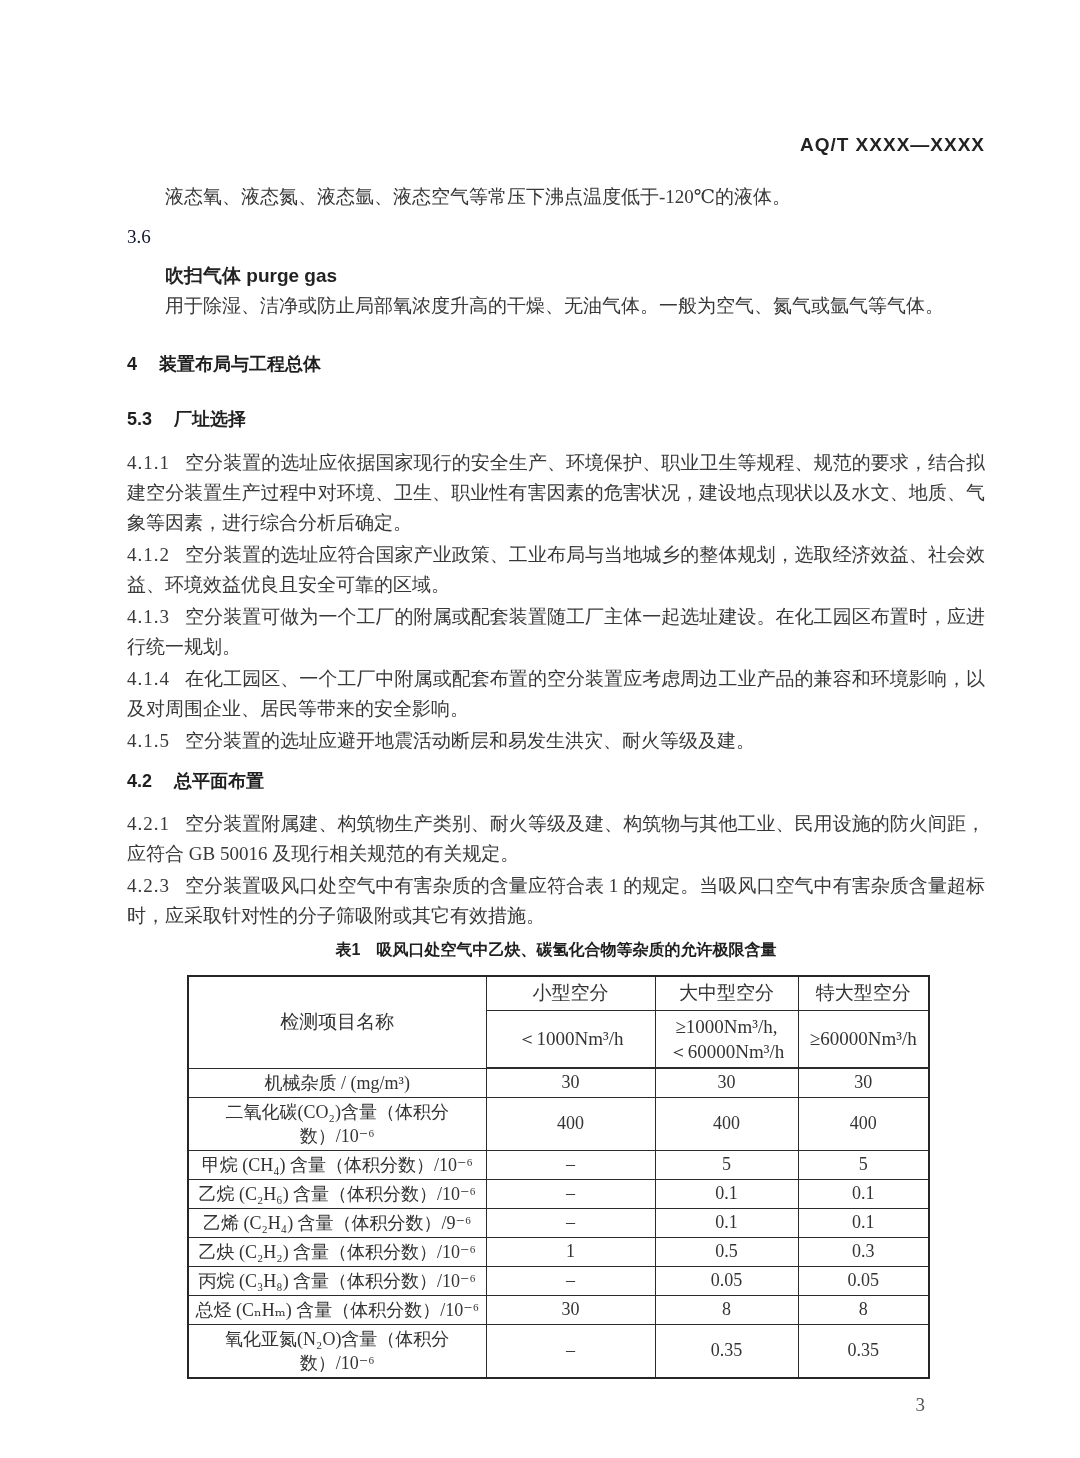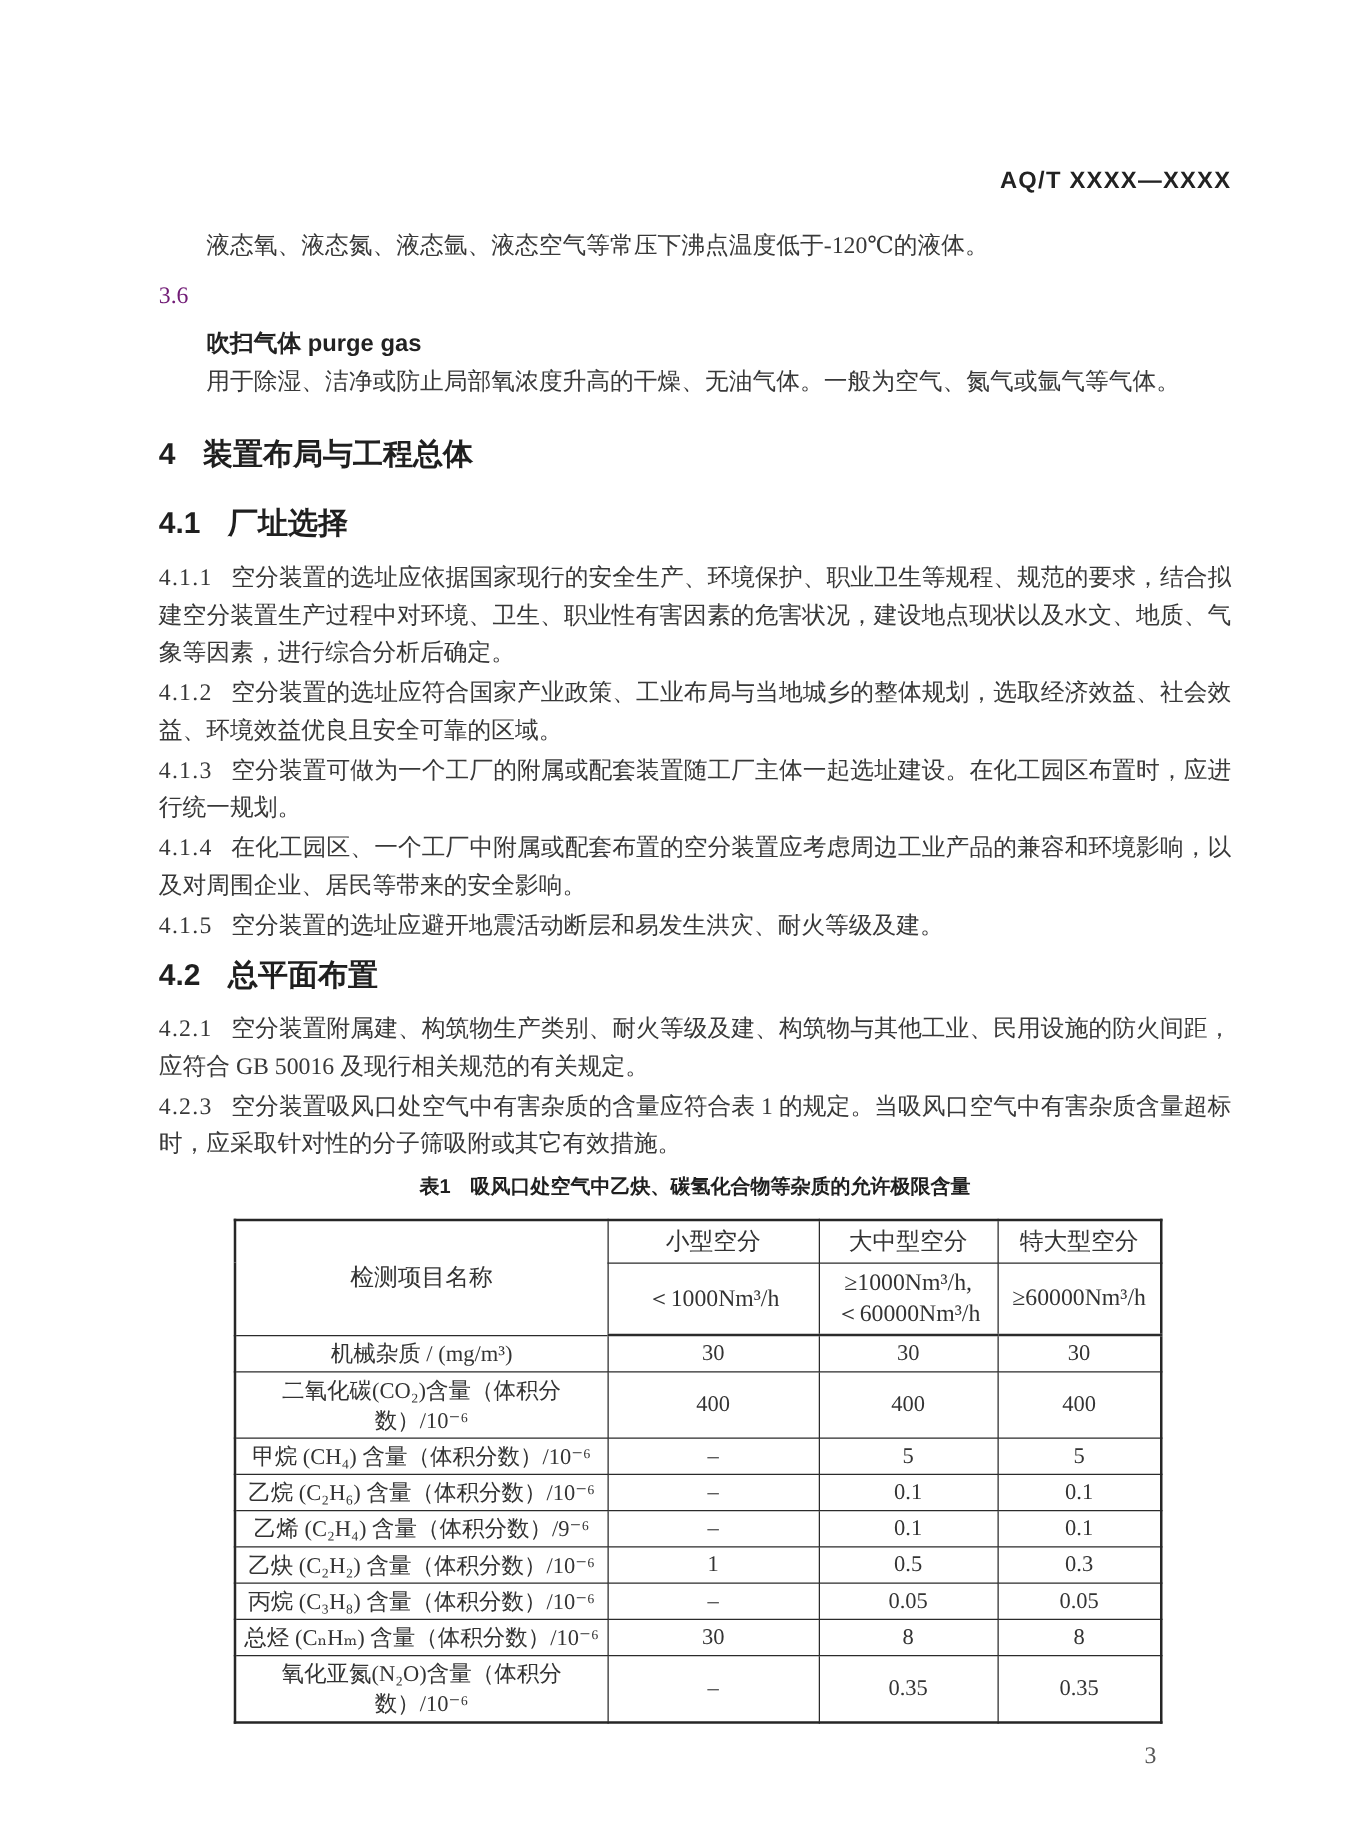--- a/index.html
+++ b/index.html
@@ -22,30 +22,30 @@
     font-family: "Liberation Sans", "DejaVu Sans", sans-serif;
     font-weight: 700; font-size: 19px; letter-spacing: 1px; color: #222;
   }
   
   .body-text {
     font-size: 19px; line-height: 30px; color: #383838;
     text-align: justify;
   }
   .indent2 { text-indent: 2em; }
   .intro { margin-top: 25px; }
-  .term-num { margin-top: 10px; font-size: 19px; line-height: 30px; color: #701a75; }
+  .term-num { margin-top: 10px; font-size: 19px; line-height: 30px; color: #0f172a; }
   .term-name {
     margin-top: 9px; text-indent: 2em;
     font-family: "Liberation Sans", "DejaVu Sans", sans-serif;
     font-weight: 700; font-size: 19px; line-height: 30px; color: #222;
   }
   .term-def { margin-top: 0; }
   h2.heading {
     font-family: "Liberation Sans", "DejaVu Sans", sans-serif;
-    font-weight: 700; font-size: 24px; line-height: 30px; color: #1f1f1f;
+    font-weight: 700; font-size: 18px; line-height: 30px; color: #1f1f1f;
   }
   .ch4 { margin-top: 28px; }
   .s41 { margin-top: 25px; }
   .s42 { margin-top: 10px; }
   .heading .num { margin-right: 22px; }
   .clause { margin-top: 2px; }
   .c411 { margin-top: 14px; }
   .c421 { margin-top: 13px; }
   .clause .cnum { margin-right: 15px; letter-spacing: 1px; }
   
@@ -96,21 +96,21 @@
 
   <p class="term-num">3.6</p>
   <p class="term-name">吹扫气体 purge gas</p>
   <p class="body-text term-def indent2">用于除湿、洁净或防止局部氧浓度升高的干燥、无油气体。一般为空气、氮气或氩气等气体。</p>
 
   <h2 class="heading ch4">
     <span class="num">4</span><span>装置布局与工程总体</span>
   </h2>
 
   <h2 class="heading s41">
-    <span class="num">4.1</span><span>厂址选择</span>
+    <span class="num">5.3</span><span>厂址选择</span>
   </h2>
 
   <p class="body-text clause c411">
     <span class="cnum">4.1.1</span><span class="ctext">空分装置的选址应依据国家现行的安全生产、环境保护、职业卫生等规程、规范的要求，结合拟建空分装置生产过程中对环境、卫生、职业性有害因素的危害状况，建设地点现状以及水文、地质、气象等因素，进行综合分析后确定。</span>
   </p>
   <p class="body-text clause">
     <span class="cnum">4.1.2</span><span class="ctext">空分装置的选址应符合国家产业政策、工业布局与当地城乡的整体规划，选取经济效益、社会效益、环境效益优良且安全可靠的区域。</span>
   </p>
   <p class="body-text clause">
     <span class="cnum">4.1.3</span><span class="ctext">空分装置可做为一个工厂的附属或配套装置随工厂主体一起选址建设。在化工园区布置时，应进行统一规划。</span>

